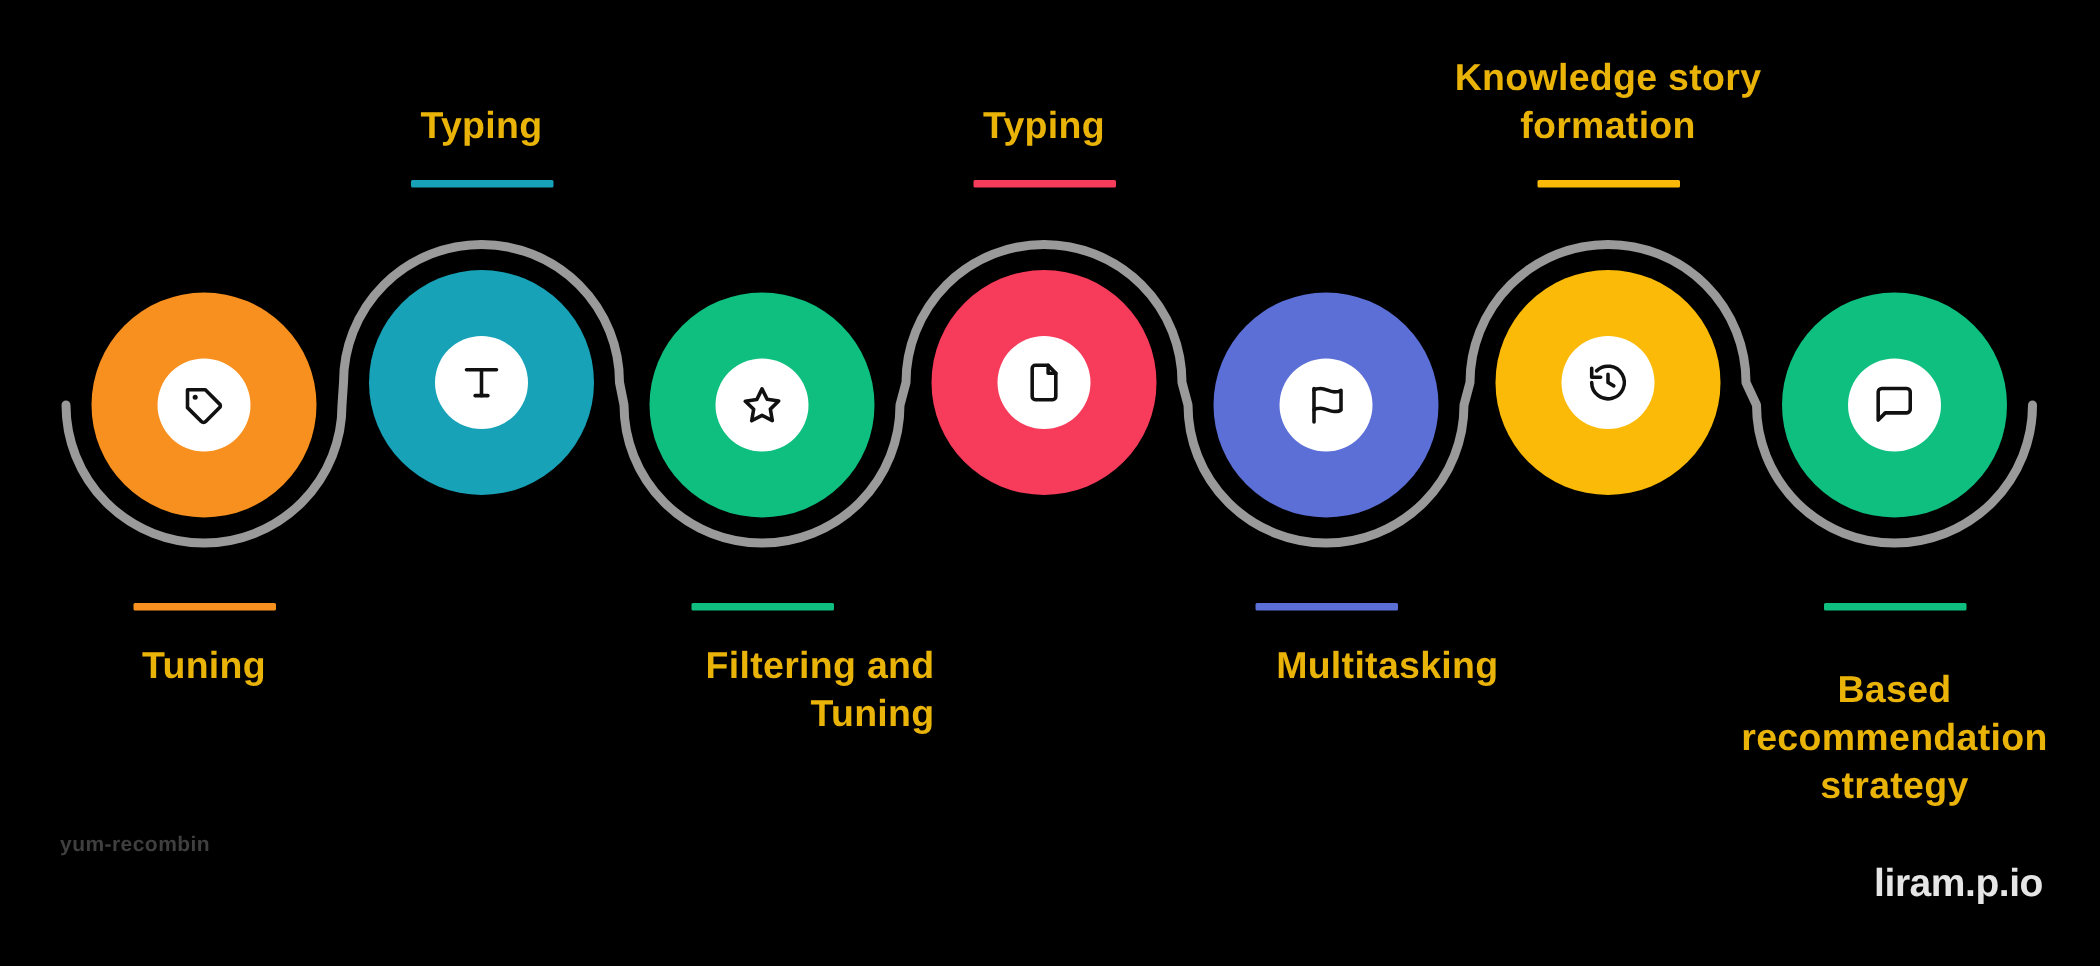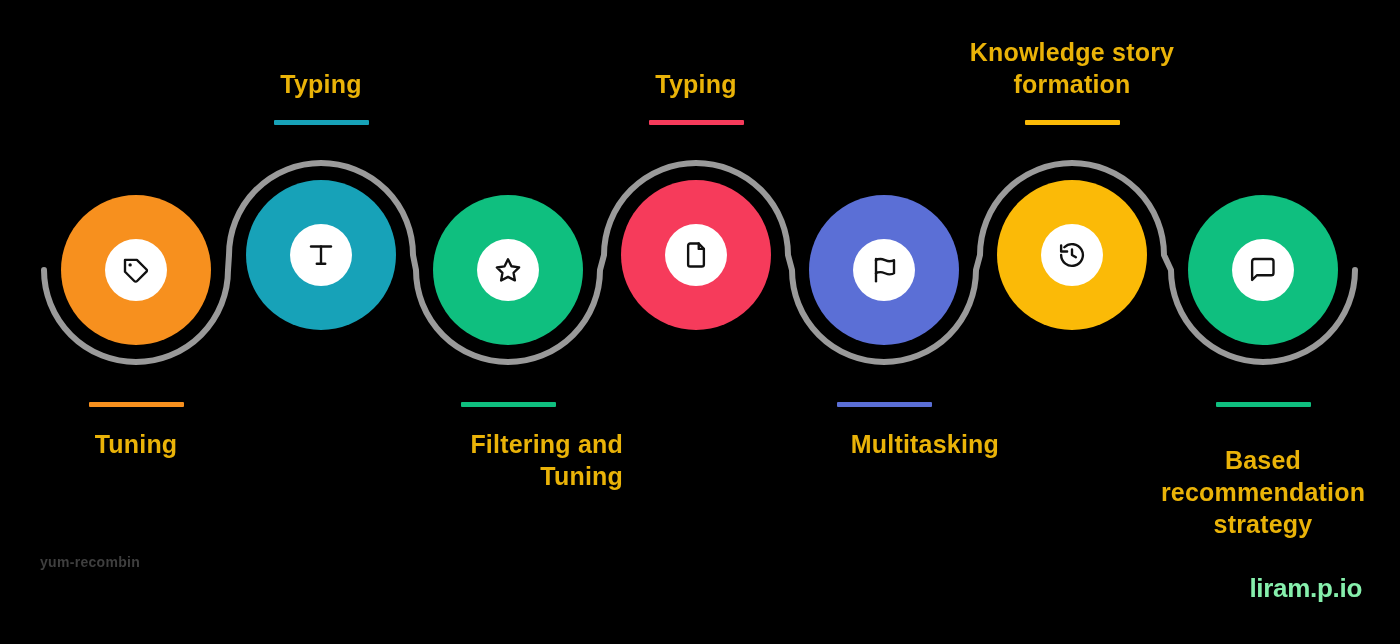--- a/index.html
+++ b/index.html
@@ -99,21 +99,21 @@
     color: #3f3f3f;
     letter-spacing: .3px;
     margin-top: 2px;
   }
   #site {
     position: absolute;
     right: 38px;
     top: 573px;
     font-size: 26px;
     font-weight: 700;
-    color: #86efac;
+    color: #e5e5e5;
     letter-spacing: -.3px;
     text-align: right;
   }
 </style>
 </head>
 <body>
 
 <div id="stage">
 
   <svg id="wave" viewBox="0 0 1400 644" preserveAspectRatio="none" aria-hidden="true">

